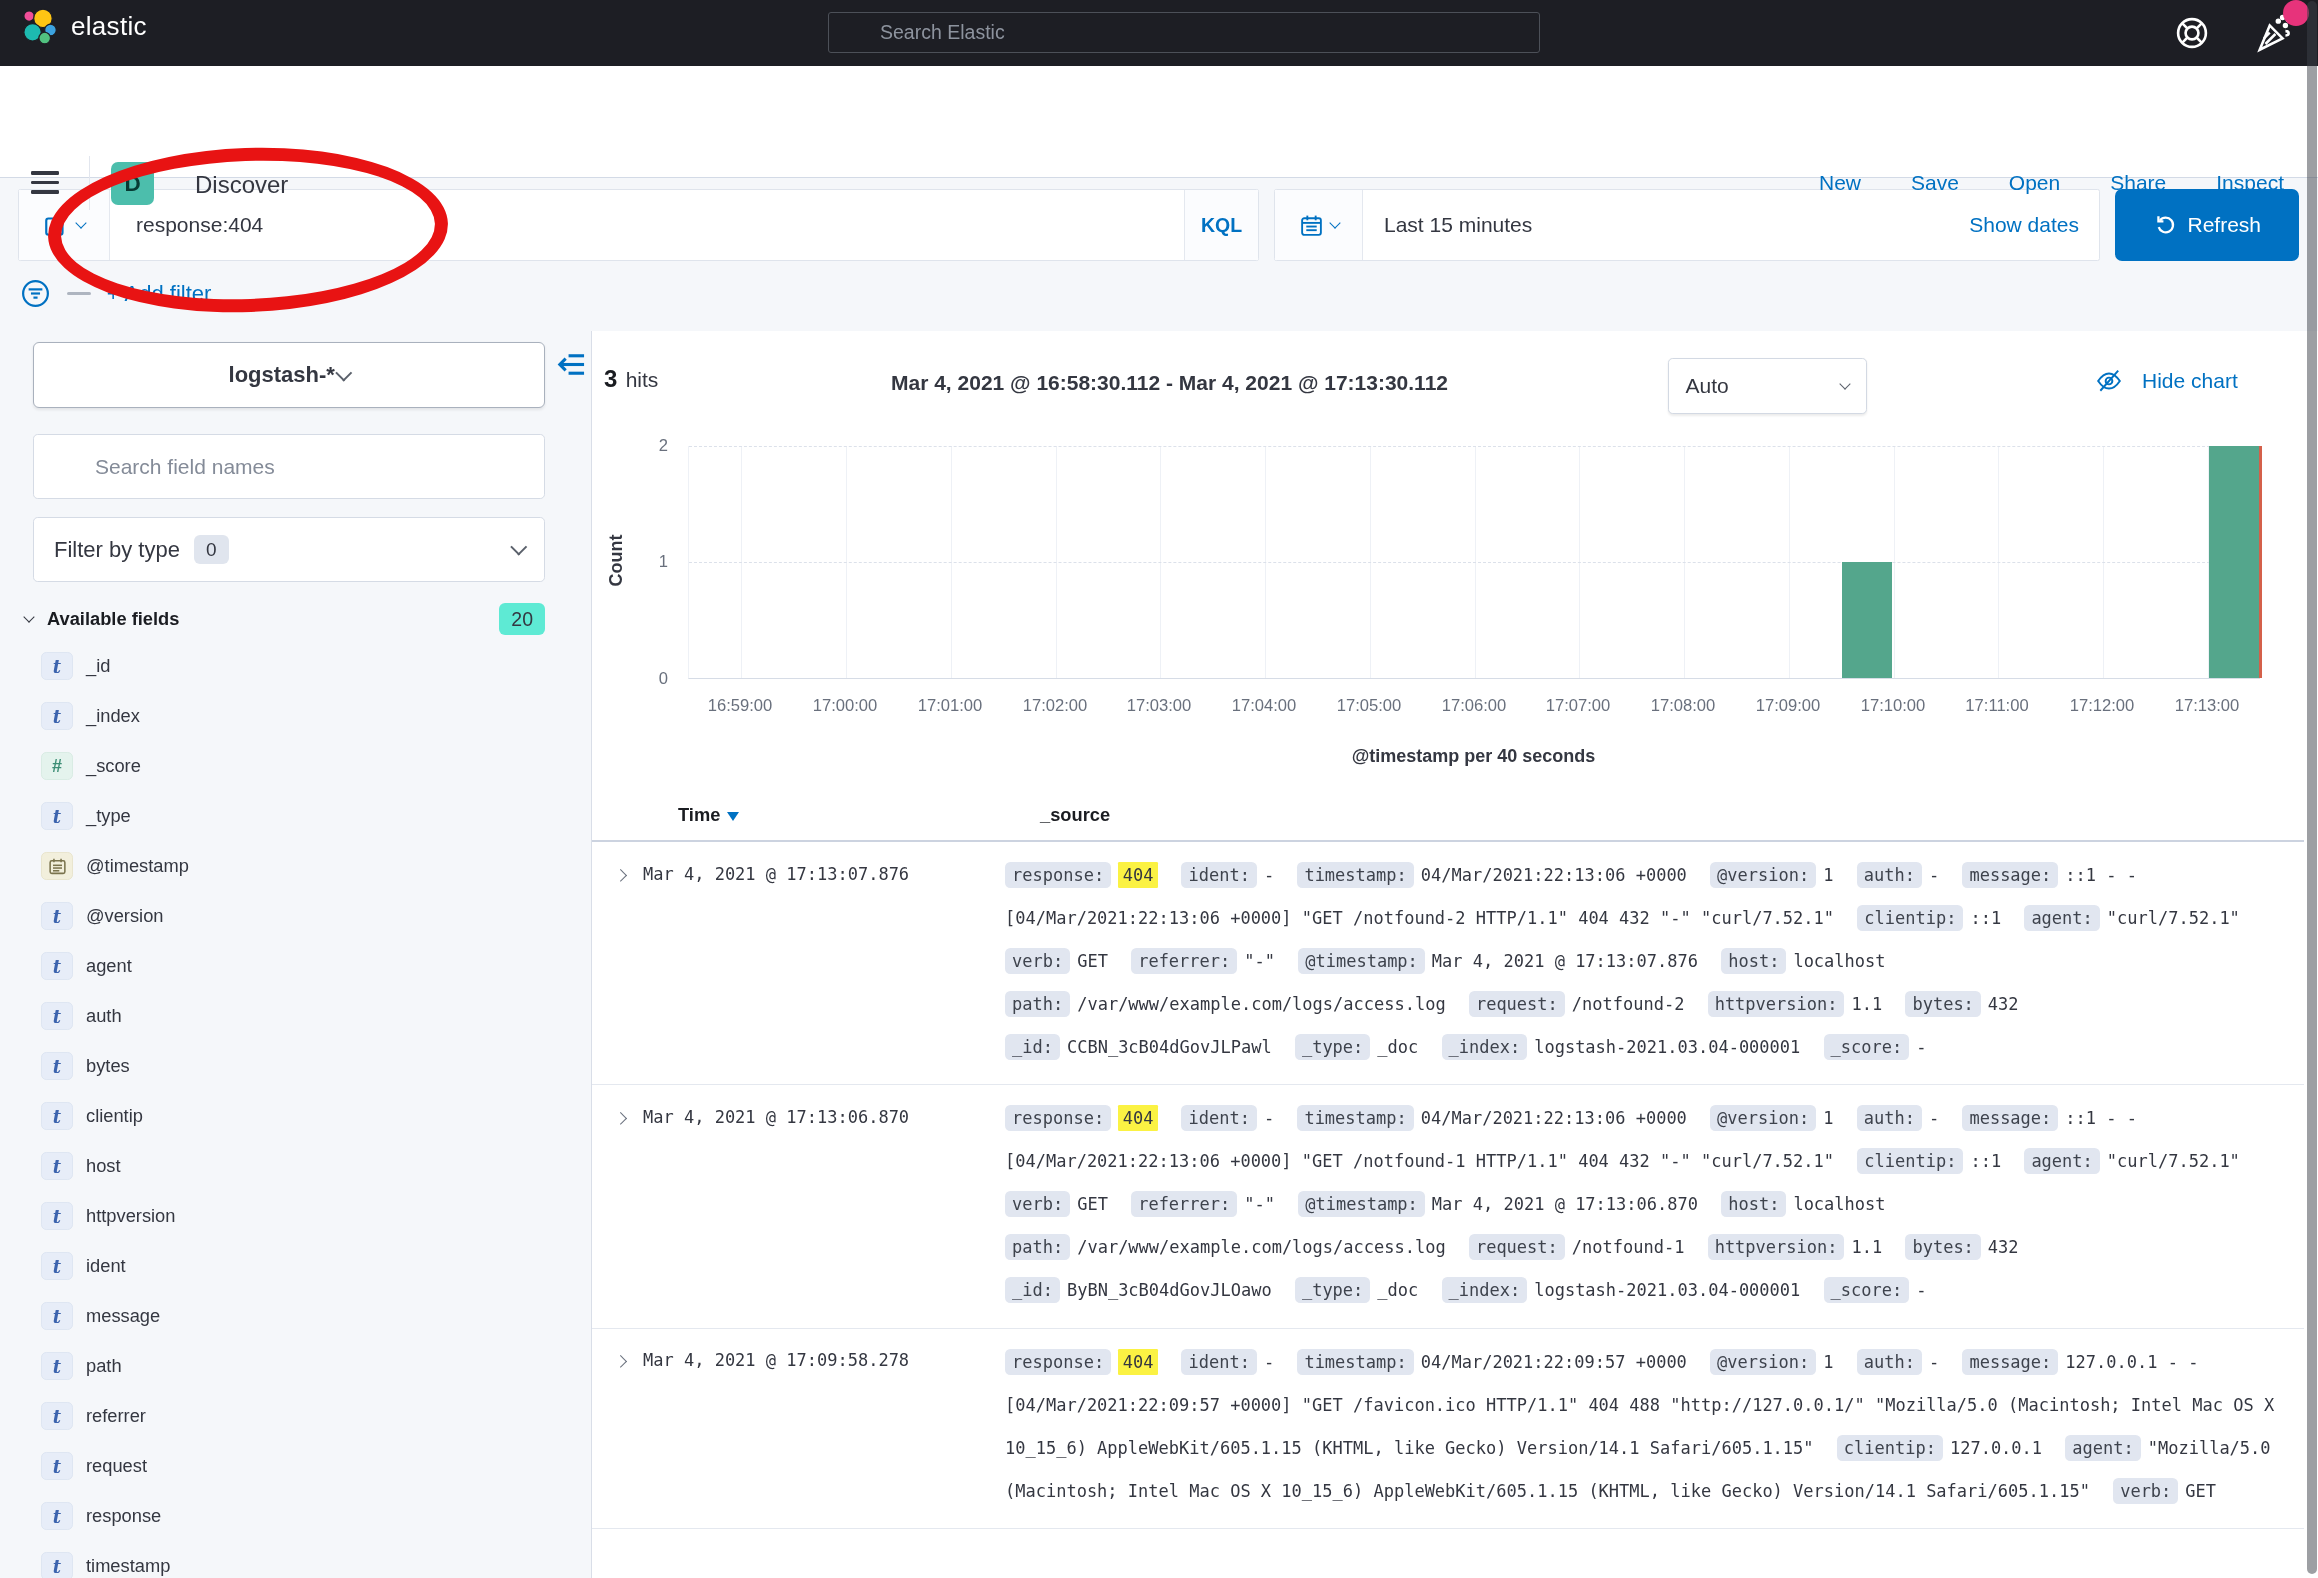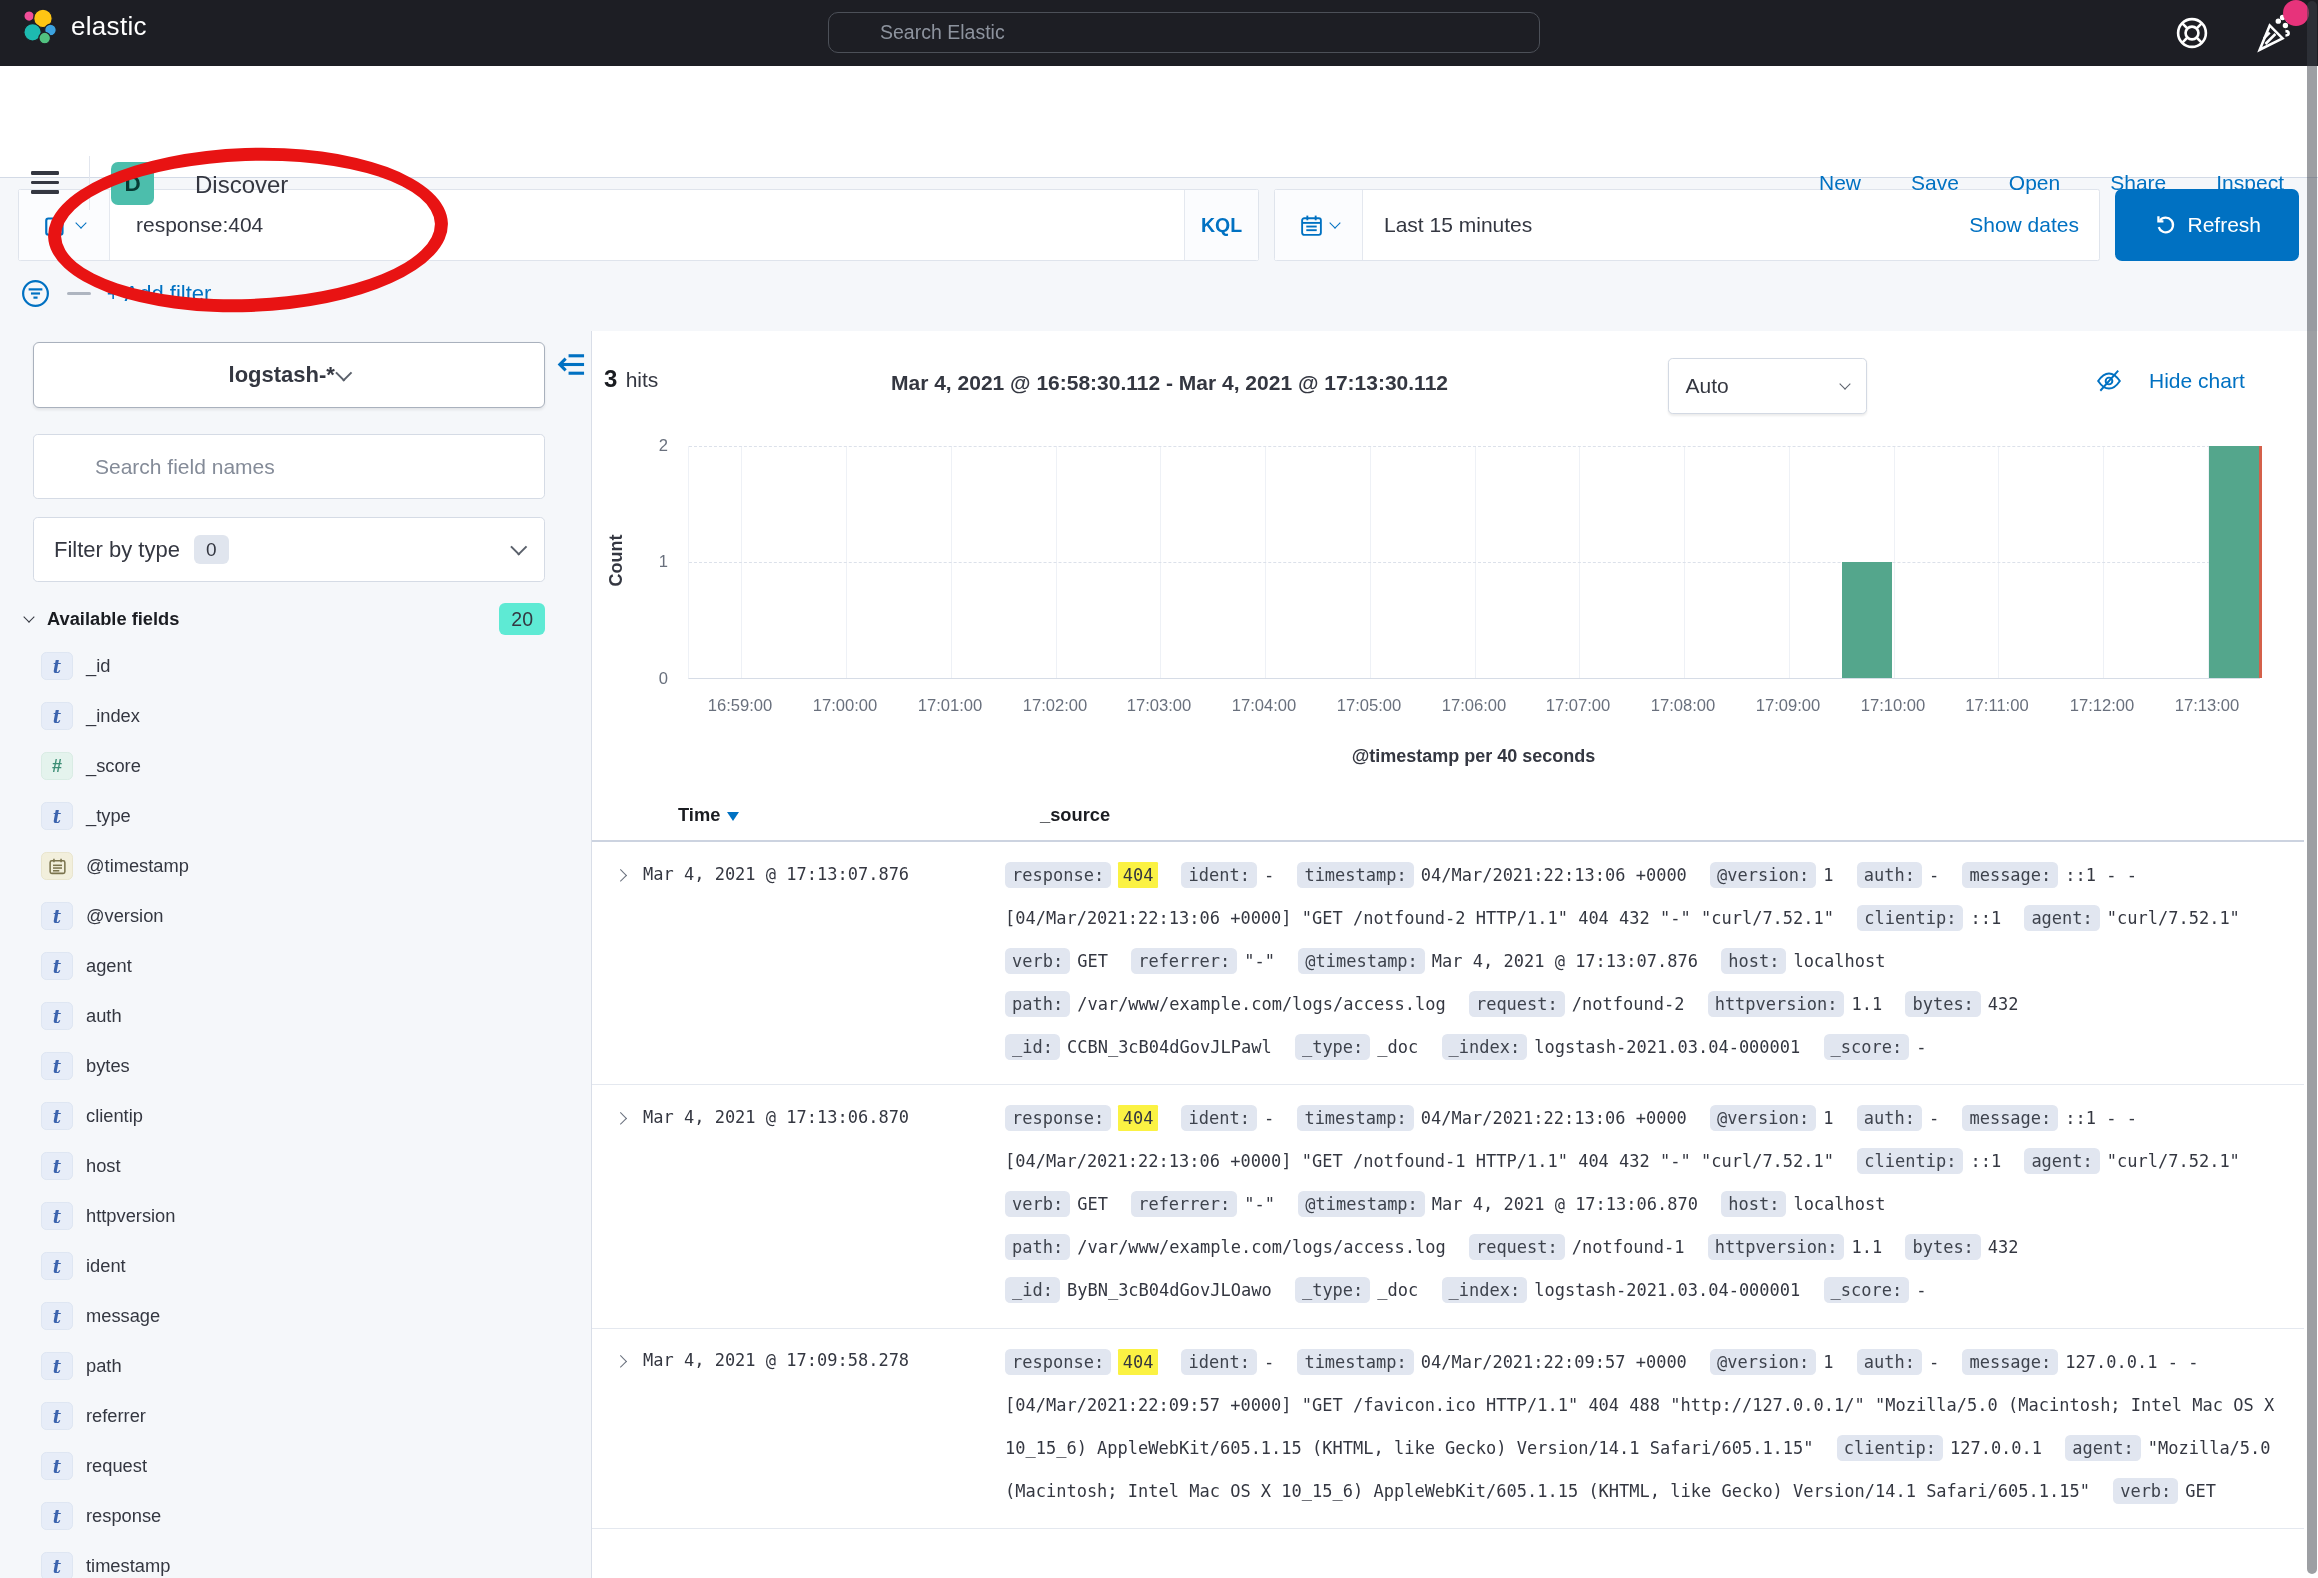--- a/index.html
+++ b/index.html
@@ -7,21 +7,21 @@
     width:2319px;height:1578px;overflow:hidden;position:relative;
     font-family:"Liberation Sans","DejaVu Sans",sans-serif;
     background:#fff;color:#343741;
   }
   
   .topbar{position:absolute;left:0;top:0;width:100%;height:66px;background:#1D1E24;z-index:5;}
   .brand{position:absolute;left:21px;top:8.3px;display:flex;align-items:center;gap:13px;}
   .brand-name{color:#fff;font-size:26px;font-weight:500;letter-spacing:0.3px;}
   .global-search{
     position:absolute;left:828px;top:12px;width:712px;height:41px;box-sizing:border-box;
-    background:#1D1E24;border:1.2px solid#4c5058;border-radius:10px;color:#98A2B3;
+    background:#1D1E24;border:1.2px solid#4c5058;border-radius:3px;color:#98A2B3;
     font-size:19.5px;padding-left:51px;outline:none;
   }
   .global-search::placeholder{color:#8d939e;}
   .gs-icon{position:absolute;left:842px;top:21px;}
   .top-icon{position:absolute;top:14px;}
   .notif-dot{position:absolute;left:2283px;top:0px;width:26px;height:26px;border-radius:50%;}
   
   .navbar{position:absolute;left:0;top:66px;width:100%;height:111px;background:#fff;border-bottom:1.2px solid #D3DAE6;z-index:4;}
   .burger{position:absolute;left:31px;top:105px;width:28px;height:24px;cursor:pointer;}
   .burger span{display:block;height:3.5px;background:#343741;border-radius:1.2px;margin-bottom:6px;}
@@ -79,21 +79,21 @@
   
   .main-bg{position:absolute;left:592px;top:331px;right:0;bottom:0;background:#fff;z-index:0;}
   .hits-wrap{position:absolute;left:604px;top:365px;display:flex;align-items:baseline;gap:8.3px;z-index:2;}
   .hits-num{font-size:24px;font-weight:700;color:#1a1c21;}
   .hits-lbl{font-size:21px;color:#343741;}
   .range-text{position:absolute;left:891px;top:371px;font-size:21px;font-weight:600;color:#343741;z-index:2;}
   .interval-select{position:absolute;left:1668px;top:358px;width:199px;height:56px;background:#fff;border:1.2px solid #d3d9e3;border-radius:4.7px;
     box-sizing:border-box;display:flex;align-items:center;padding:0 16.6px;box-shadow:0 1.2px 2.4px rgba(0,0,0,.08);cursor:pointer;z-index:2;}
   .interval-label{font-size:21px;color:#343741;}
   .interval-select .chev{margin-left:auto;}
-  .hidechart{position:absolute;left:2096px;top:368px;display:flex;align-items:center;gap:27px;color:#0071C2;font-size:21px;cursor:pointer;z-index:2;}
+  .hidechart{position:absolute;left:2096px;top:368px;display:flex;align-items:center;gap:20px;color:#0071C2;font-size:21px;cursor:pointer;z-index:2;}
   
   .plot{position:absolute;left:688px;top:446px;width:1571px;height:232px;border-left:1.2px solid #eef1f6;border-bottom:1.8px solid #d6dce6;z-index:1;}
   .vgrid{position:absolute;top:0;bottom:0;width:1.2px;background:#eef1f6;}
   .hgrid{position:absolute;left:0;right:0;border-top:1.8px dashed #dce1ea;}
   .bar{position:absolute;bottom:0;}
   .ylab{position:absolute;width:71px;text-align:right;font-size:16.6px;color:#69707D;z-index:1;}
   .count-label{position:absolute;left:569px;top:550px;width:95px;text-align:center;transform:rotate(-90deg);
     font-size:18px;font-weight:600;color:#343741;z-index:1;}
   .xlabels{position:absolute;left:688px;top:696px;width:1571px;height:25px;z-index:1;}
   .xlab{position:absolute;width:130px;margin-left:-65px;text-align:center;font-size:16.6px;color:#69707D;}

